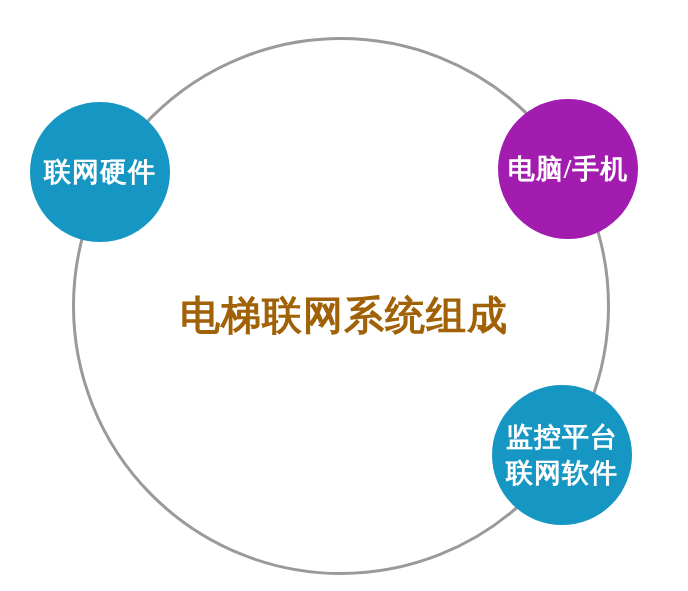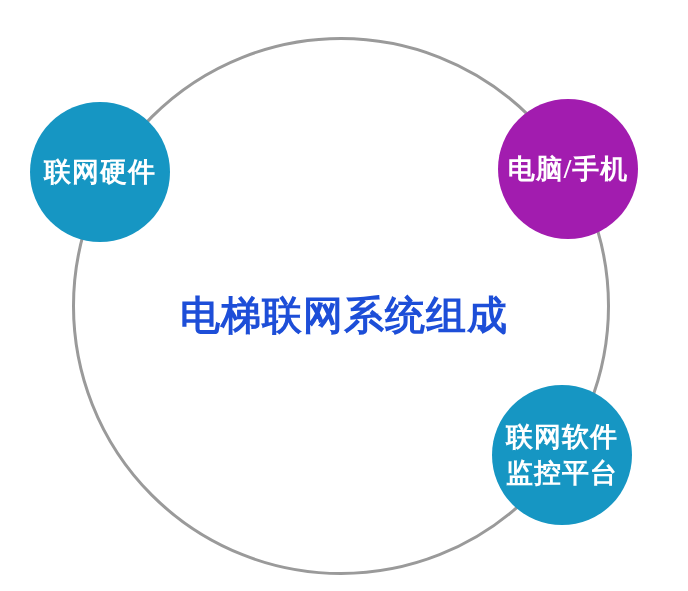--- a/index.html
+++ b/index.html
@@ -90,19 +90,19 @@
   <div class="node node-top-left" style="background-color: rgb(22, 150, 195);">
     <span class="node-line">联网硬件</span>
   </div>
 
   <div class="node node-top-right" style="background-color: #a21caf;">
     <span class="node-line">电脑/手机</span>
   </div>
 
 
   <div class="node node-bottom-right" style="background-color: rgb(22, 150, 195);">
+    <span class="node-line">监控平台</span>
     <span class="node-line">联网软件</span>
-    <span class="node-line">监控平台</span>
   </div>
 
-  <div class="diagram-title" style="color: #1d4ed8; text-align: right;">电梯联网系统组成</div>
+  <div class="diagram-title" style="color: #a16207; text-align: right;">电梯联网系统组成</div>
 
 </div>
 
 </body></html>

